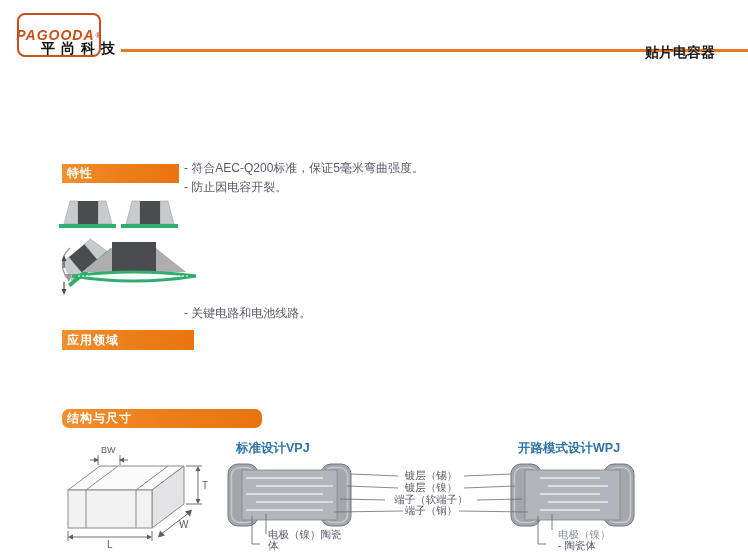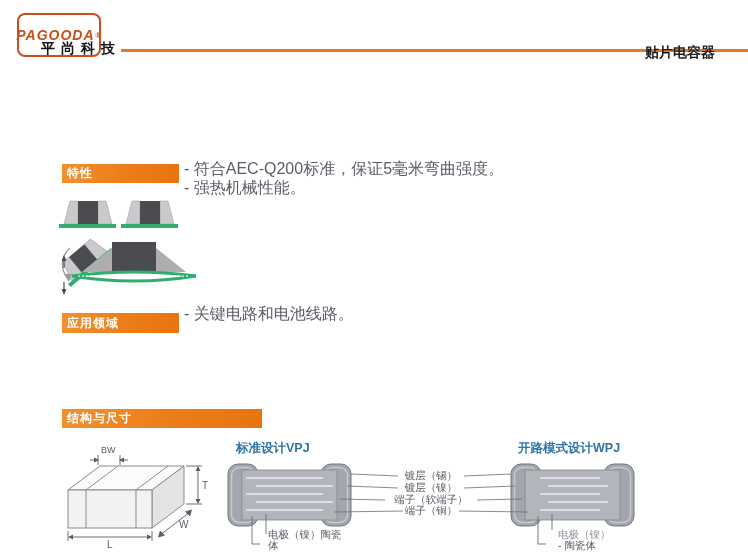--- a/index.html
+++ b/index.html
@@ -27,24 +27,24 @@
   .page-title{
     position:absolute;right:33px;top:25px;font-size:14px;font-weight:bold;color:#1b1b1b;margin-top:19px;
   }
   
   .banner{
     position:absolute;height:19px;line-height:19px;padding-left:5px;
     background:linear-gradient(90deg,#f1902f 0%,#ec7d18 55%,#e97410 100%);
     color:#ffffff;font-size:12px;font-weight:bold;letter-spacing:1px;
   }
   .banner-features{left:62px;top:164px;width:117px;}
-  .banner-applications{left:62px;top:313px;width:117px;height:20px;line-height:20px;}
-  .banner-structure{left:62px;top:409px;width:200px;}
-  
-  .body-text{position:absolute;font-size:16px;color:#5c5c68;line-height:19px;white-space:nowrap;}
+  .banner-applications{left:62px;top:330px;width:132px;height:20px;line-height:20px;}
+  .banner-structure{left:62px;top:409px;width:200px;border-radius:7px;}
+  
+  .body-text{position:absolute;font-size:12px;color:#5c5c68;line-height:19px;white-space:nowrap;}
   .features-text{left:184px;top:159px;}
   .applications-text{left:184px;top:304px;}
   .indent{padding-left:11px;}
   
   .fig{position:absolute;}
   .fig-bend{left:56px;top:188px;}
   .fig-chip{left:52px;top:440px;}
   .fig-cross{left:222px;top:438px;}
   svg text{font-family:"Liberation Sans",sans-serif;}
 </style>
@@ -57,21 +57,21 @@
     <span>PAGOODA</span>
       <sup>®</sup>
   </div>
   <div class="logo-company">平尚科技</div>
   <div class="header-rule"></div>
   <div class="page-title">贴片电容器</div>
 
   <div class="banner banner-features">特性</div>
   <div class="body-text features-text">
     <div>- 符合AEC-Q200标准，保证5毫米弯曲强度。</div>
-    <div>- 强热机械性能。</div>
+    <div>- 防止因电容开裂。</div>
   </div>
 
   <svg class="fig fig-bend" width="145" height="116" viewBox="0 0 145 116">
 
     <g>
       <polygon points="22,13 14,13 8,36 22,36" fill="#c9cacc" stroke="#9fa0a2" stroke-width="0.6"></polygon>
       <polygon points="42,13 50,13 56,36 42,36" fill="#c9cacc" stroke="#9fa0a2" stroke-width="0.6"></polygon>
       <rect x="22" y="13" width="20" height="23" fill="#4a4c50"></rect>
       <rect x="3" y="36" width="57" height="4" fill="#2fae6e"></rect>
     </g>

